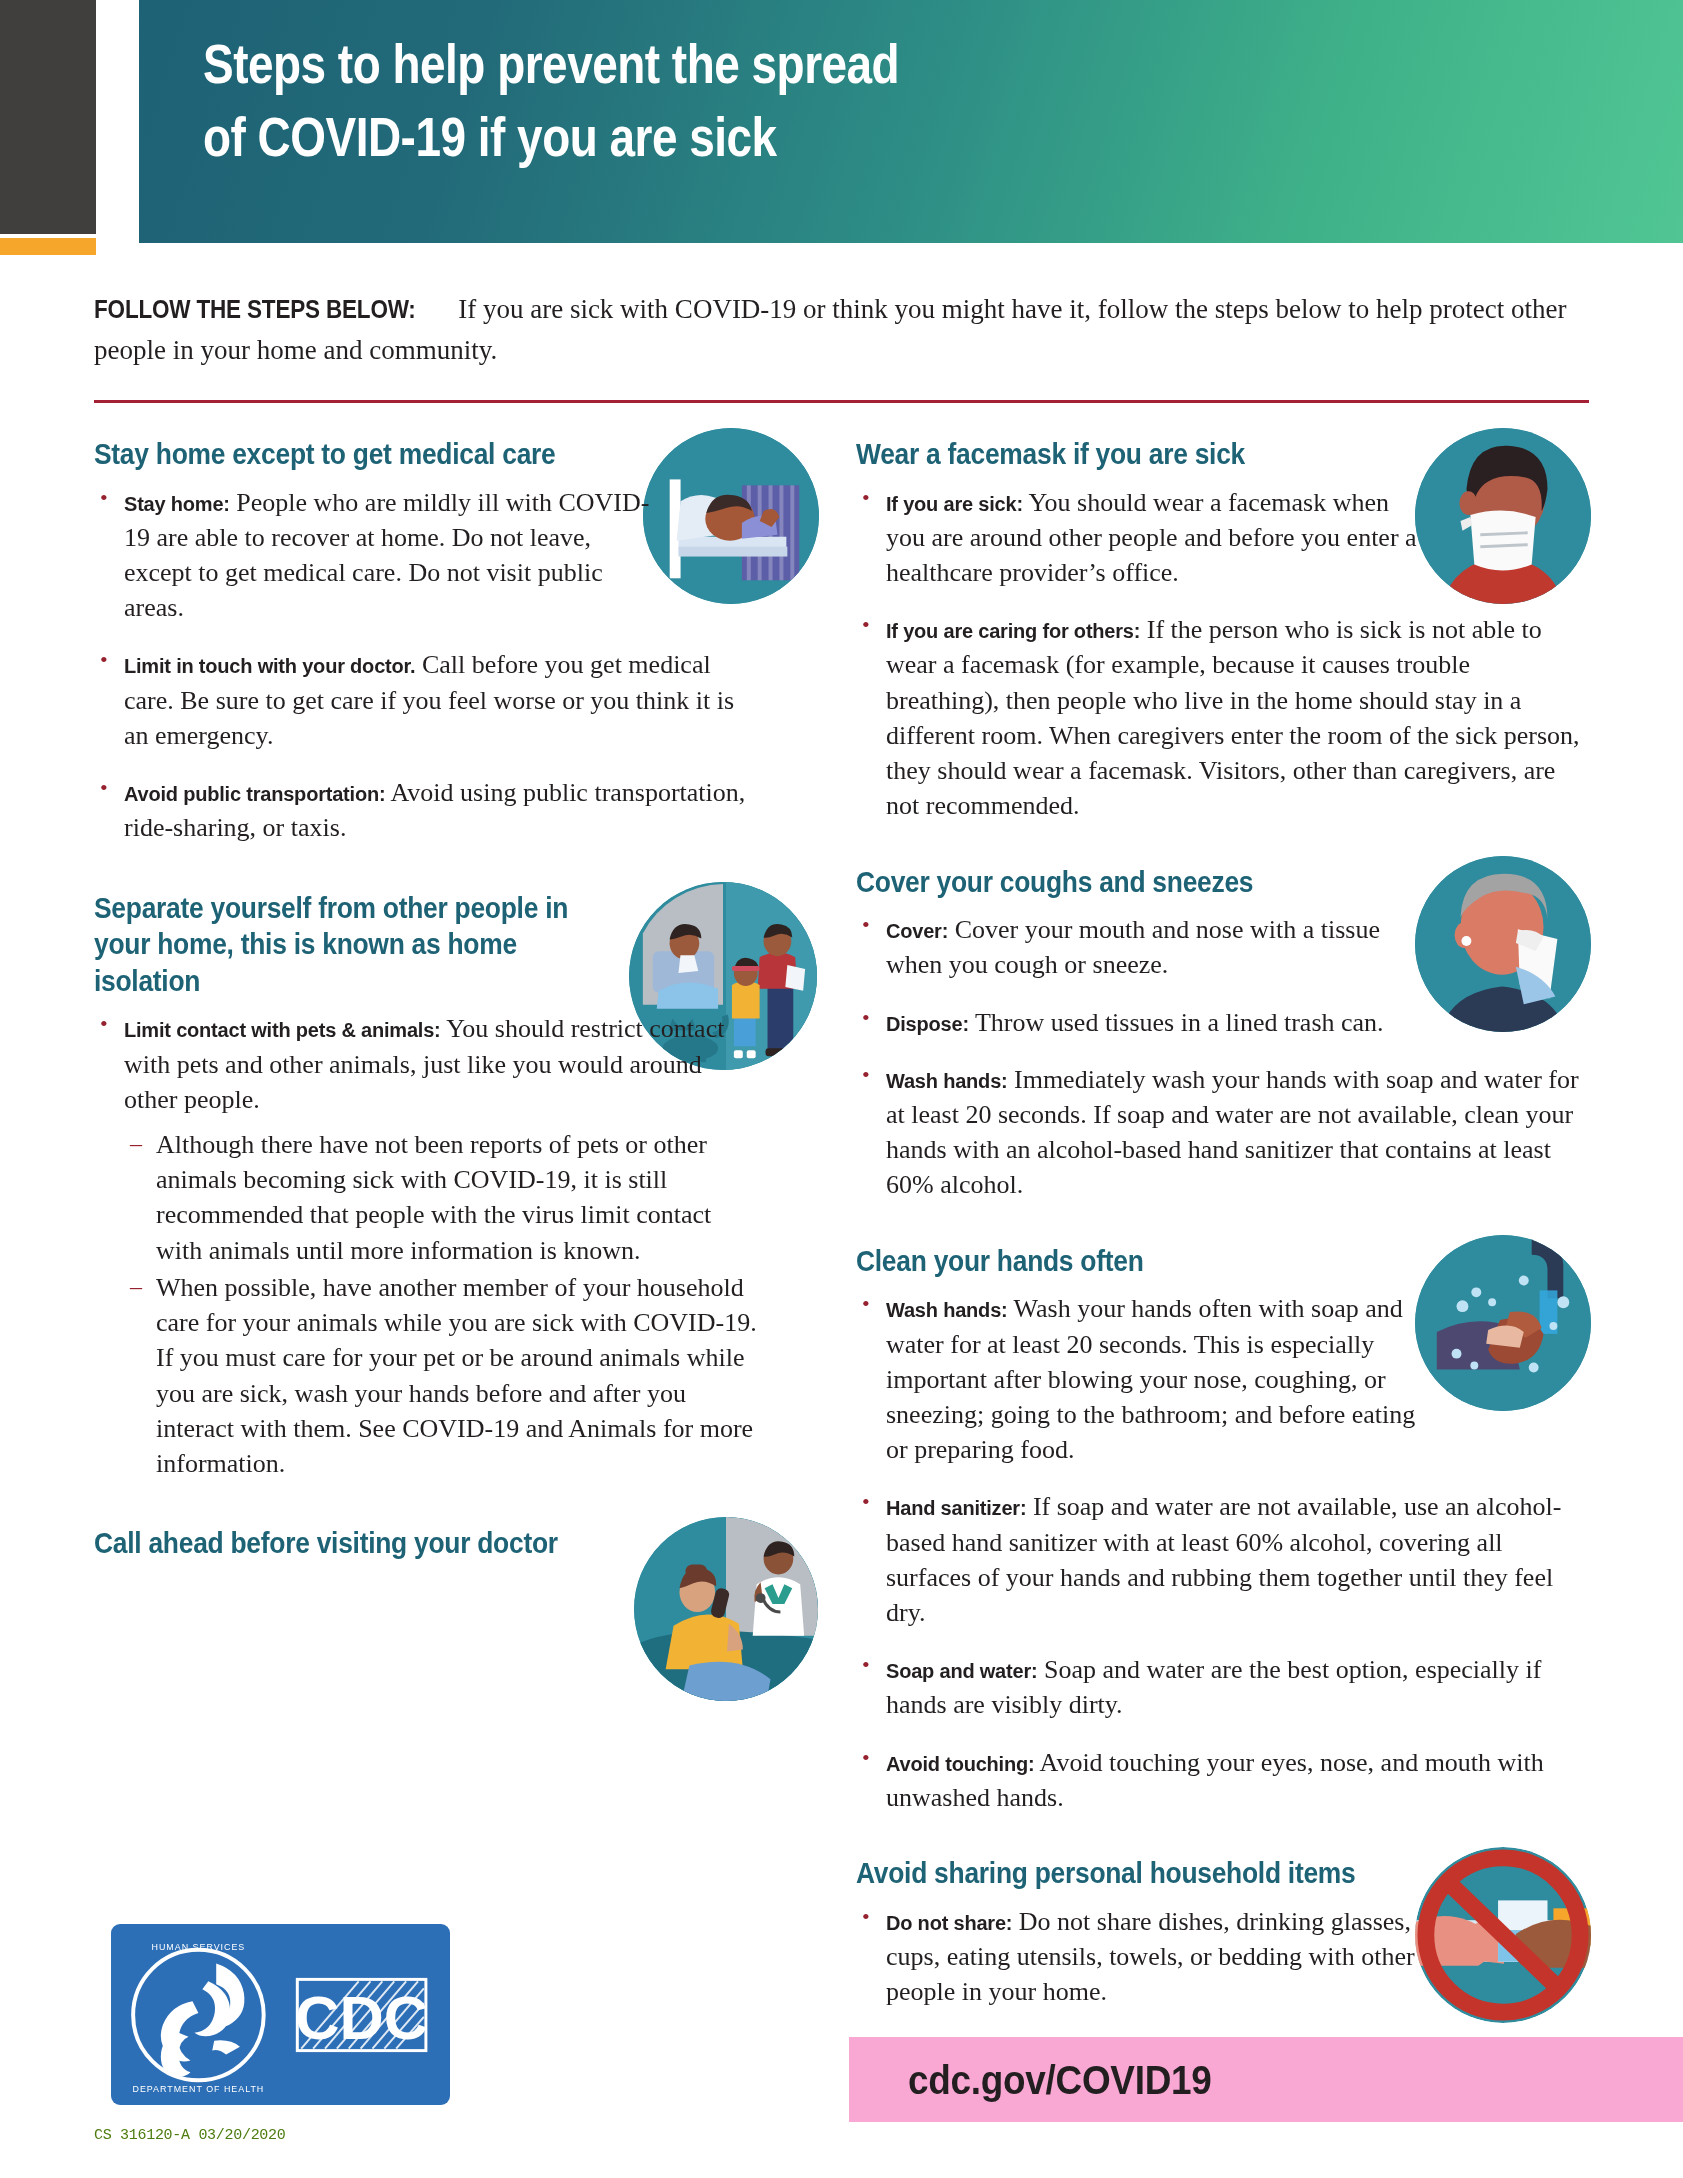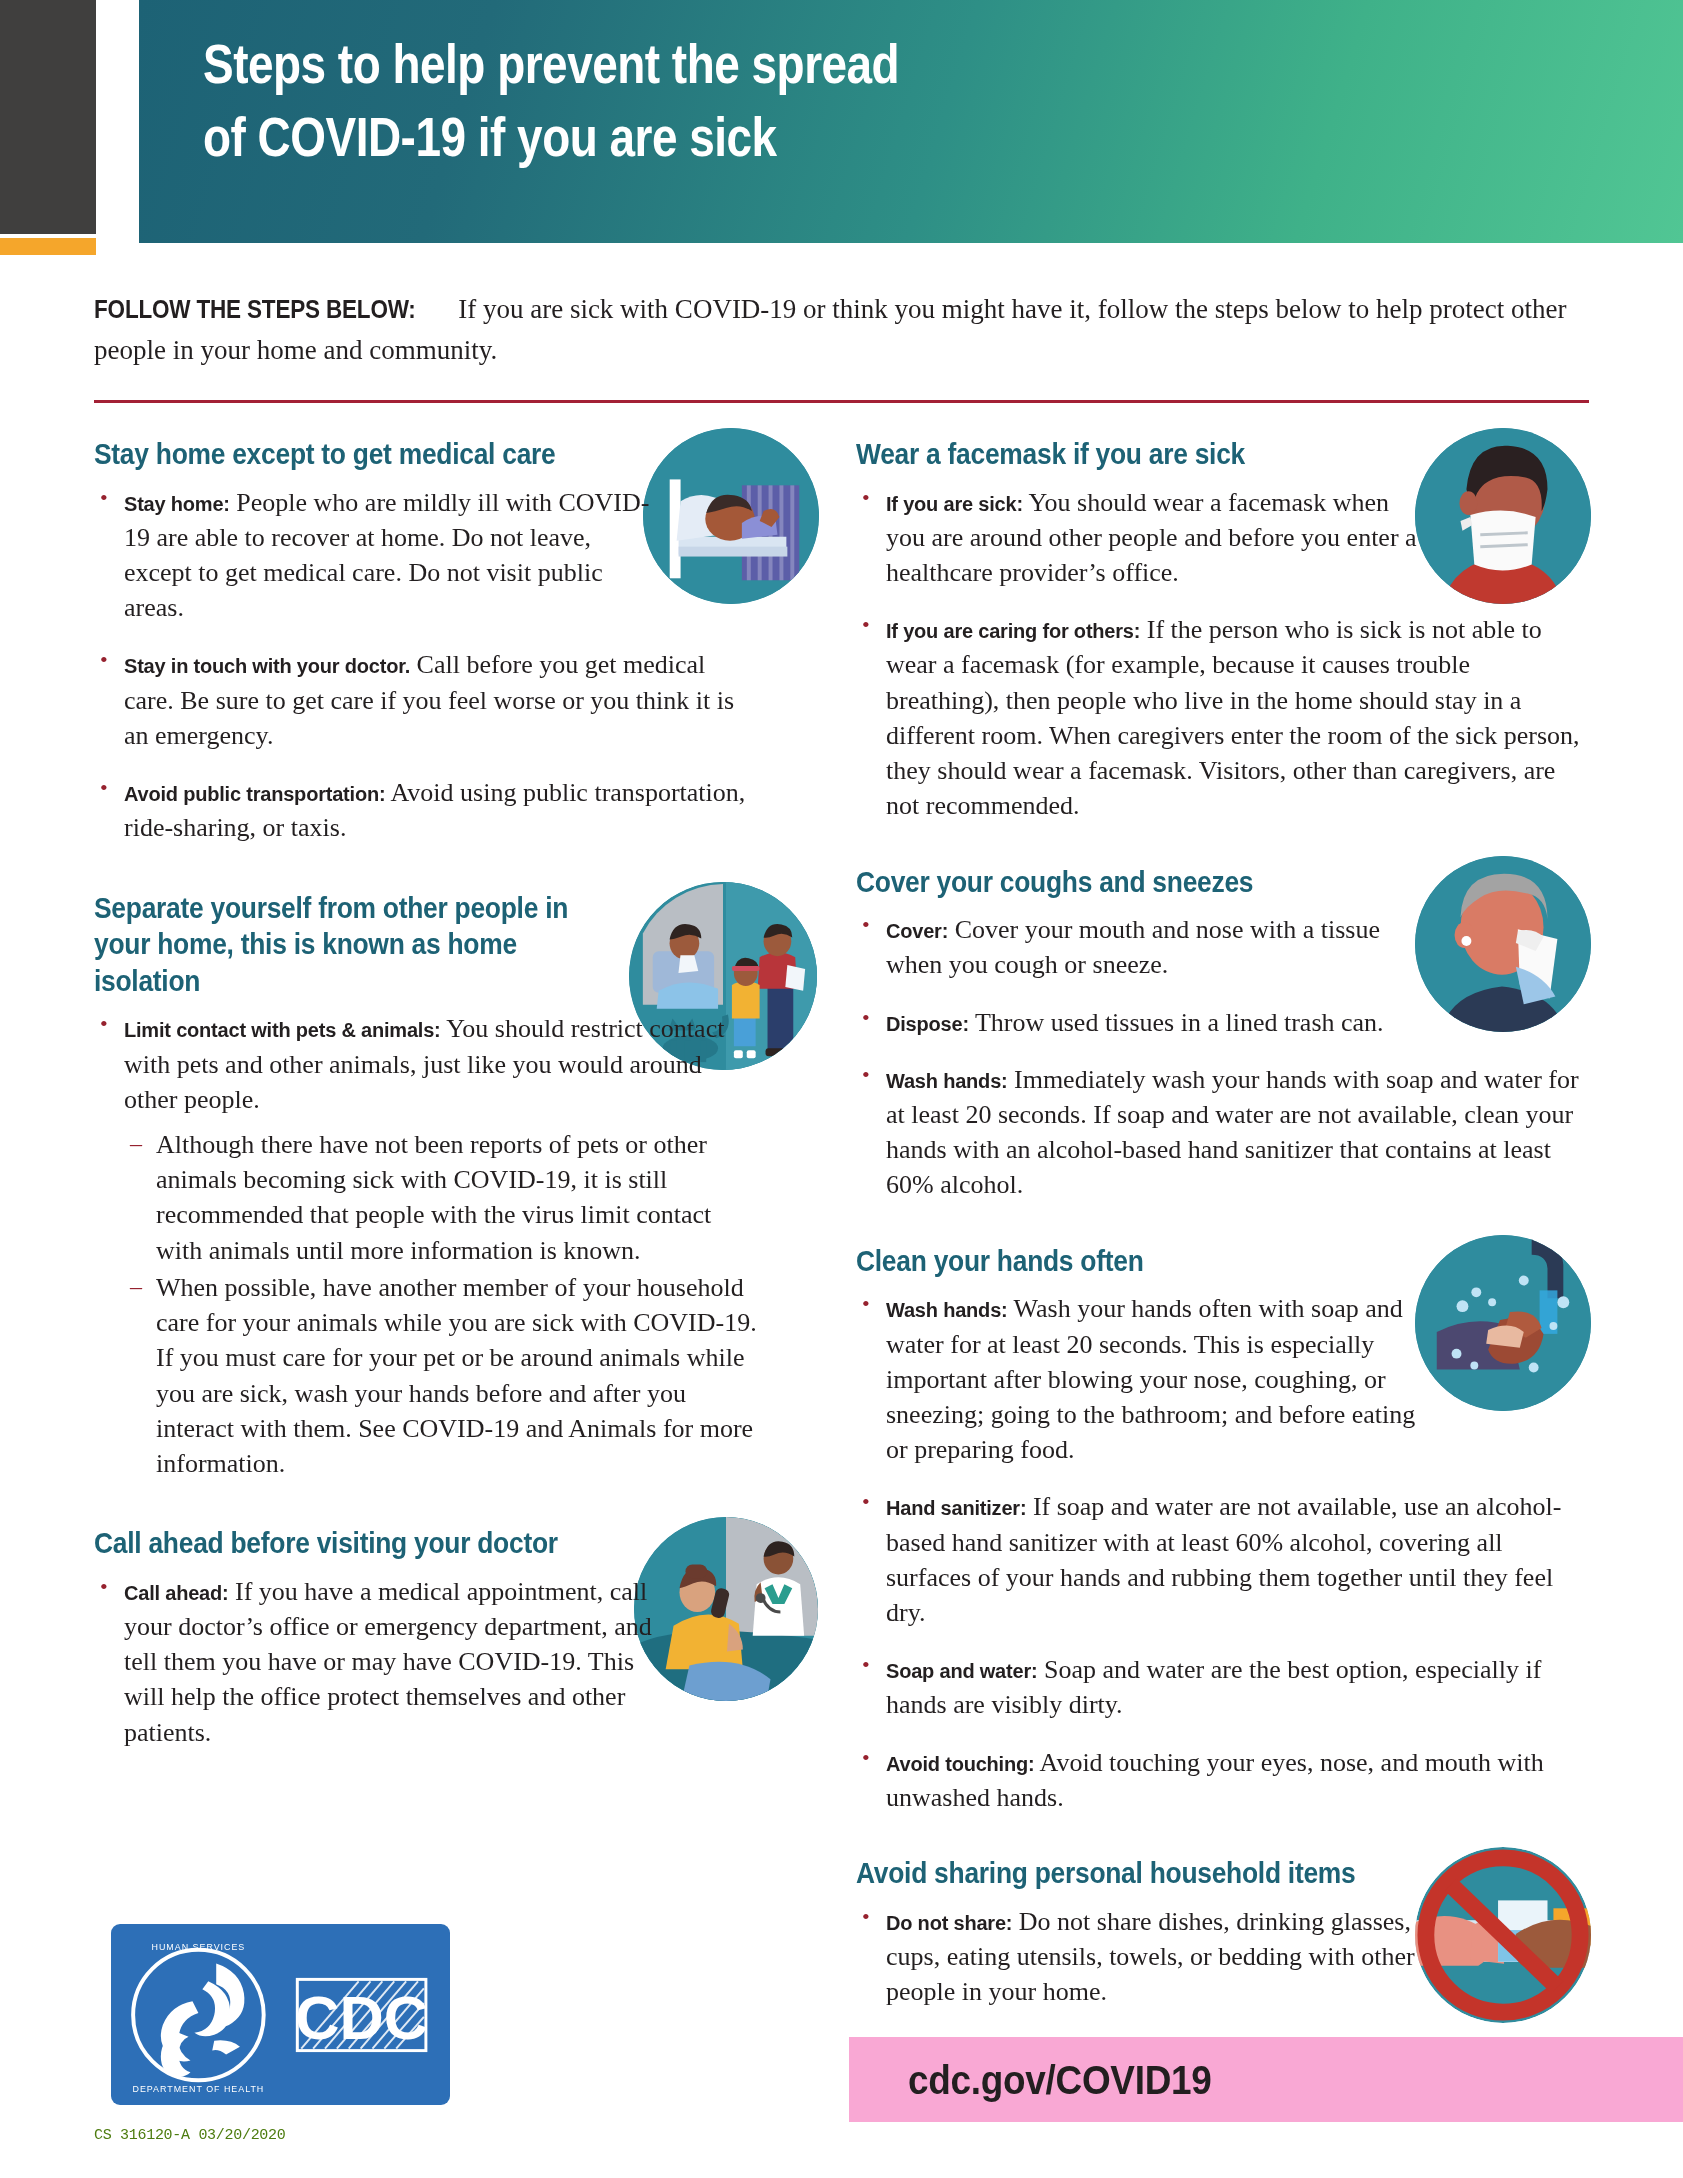--- a/index.html
+++ b/index.html
@@ -262,21 +262,21 @@
         <ellipse cx="88" cy="92" rx="25" ry="22" fill="#A45838"></ellipse>
         <path d="M64 86 q6 -22 28 -18 q16 3 18 16 q-12 -8 -26 -3 q-12 4 -20 5 Z" fill="#3A2B28"></path>
         <path d="M100 96 q18 -12 34 -4 l2 16 l-36 4 Z" fill="#8B8FD6"></path>
         <path d="M122 84 q12 -6 16 6 l-8 10 l-12 -6 Z" fill="#A45838"></path>
         <rect x="36" y="120" width="110" height="10" fill="#C7D6E8"></rect>
       </svg>
     </div>
     <h2 class="sec-title">Stay home except to get medical care</h2>
     <ul class="bullets">
       <li class="w-short"><span class="lead">Stay home:</span><span> People who are mildly ill with COVID-19 are able to recover at home. Do not leave, except to get medical care. Do not visit public areas.</span></li>
-      <li class="w-mid"><span class="lead">Stay in touch with your doctor.</span><span> Call before you get medical care. Be sure to get care if you feel worse or you think it is an emergency.</span></li>
+      <li class="w-mid"><span class="lead">Limit in touch with your doctor.</span><span> Call before you get medical care. Be sure to get care if you feel worse or you think it is an emergency.</span></li>
       <li class="w-mid"><span class="lead">Avoid public transportation:</span><span> Avoid using public transportation, ride-sharing, or taxis.</span></li>
     </ul>
   </div>
 
   <div class="section" style="margin-top:44px;">
     <div class="illus" style="left:535px; top:-8px; width:188px; height:188px; position:absolute;">
       <svg width="188" height="188" viewBox="0 0 190 190">
         <circle cx="95" cy="95" r="95" fill="#2F8C9E"></circle>
         <path d="M95 2 A93 93 0 0 0 14 52 L14 124 L95 124 Z" fill="#B9BEC4"></path>
         <rect x="98" y="0" width="92" height="190" fill="#3E9AAC"></rect>
@@ -345,23 +345,20 @@
           <ellipse cx="64" cy="76" rx="18" ry="20" fill="#D9A27E"></ellipse>
           <path d="M46 72 q4 -24 24 -20 q14 3 13 18 q-12 -8 -23 -3 q-9 4 -14 5 Z" fill="#6B3B2E"></path>
           <rect x="52" y="48" width="22" height="14" rx="7" fill="#6B3B2E"></rect>
           <rect x="80" y="72" width="14" height="30" rx="6" fill="#3A2B28" transform="rotate(14 87 87)"></rect>
           <path d="M96 108 q14 10 14 26 l-16 2 Z" fill="#D9A27E"></path>
           <path d="M56 150 q50 -12 82 14 l-4 22 l-86 0 Z" fill="#6D9FD0"></path>
         </g>
       </svg>
     </div>
     <h2 class="sec-title">Call ahead before visiting your doctor</h2>
-    <ul class="bullets">
-      <li class="w-short"><span class="lead">Call ahead:</span><span> If you have a medical appointment, call your doctor’s office or emergency department, and tell them you have or may have COVID-19. This will help the office protect themselves and other patients.</span></li>
-    </ul>
   </div>
 </div>
 
 <div class="col-right">
 
   <div class="section">
     <div class="illus" style="left:559px; top:-8px; width:176px; height:176px; position:absolute;">
       <svg width="176" height="176" viewBox="0 0 178 178">
         <circle cx="89" cy="89" r="89" fill="#2F8C9E"></circle>
         <path d="M28 178 q10 -42 61 -48 q51 6 61 48 Z" fill="#C0392F"></path>

